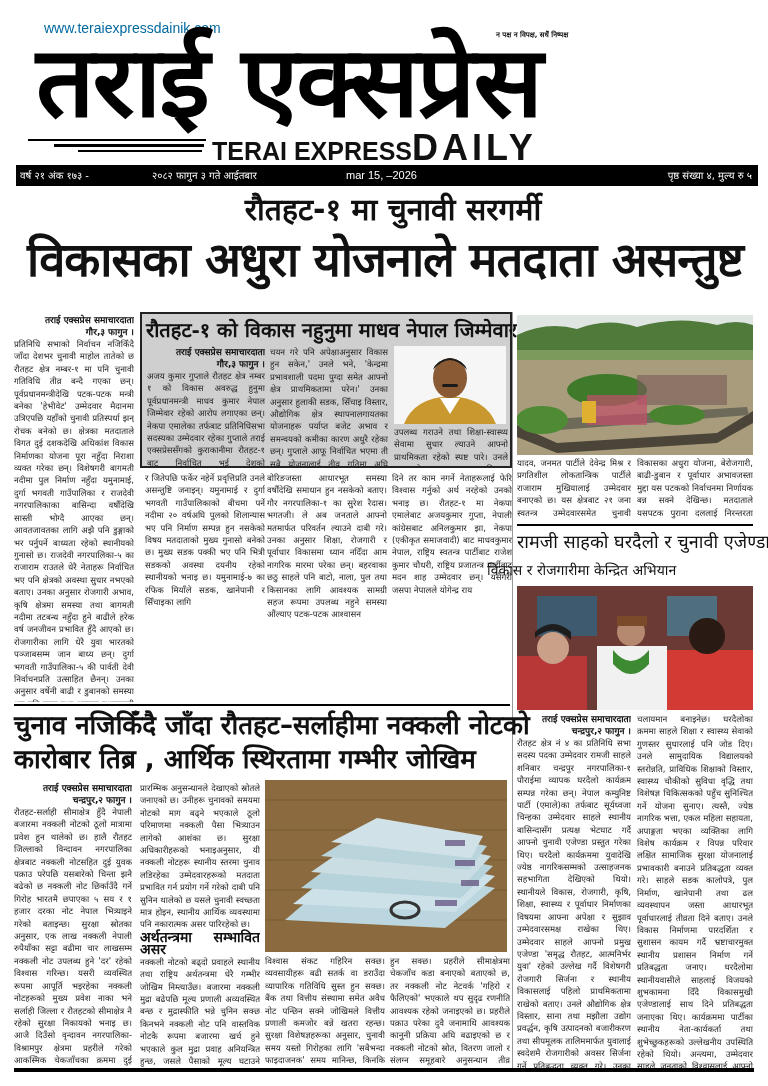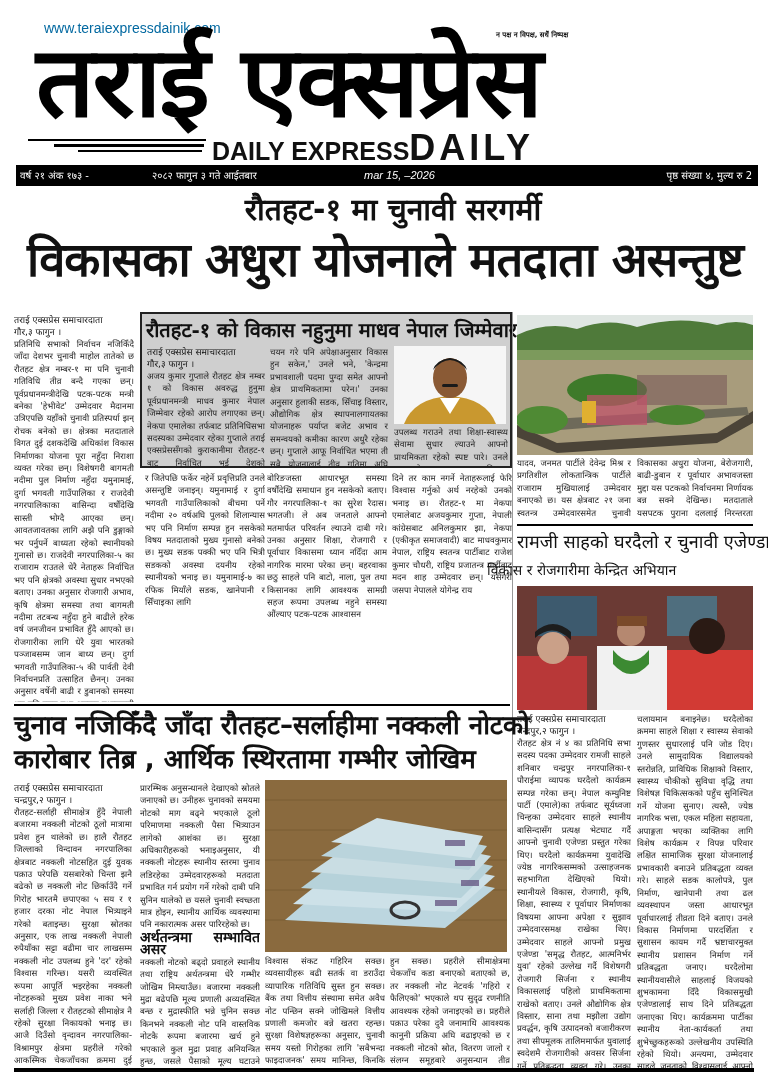--- a/index.html
+++ b/index.html
@@ -16,21 +16,21 @@
   .eng-daily { font-weight: bold; font-size: 36px; letter-spacing: 4px; }
   .dainik { position: absolute; left: 632px; top: 126px; width: 110px; height: 40px; border-radius: 6px; font-weight: bold; font-size: 26px; line-height: 38px; text-align: center; color: #fff; -webkit-text-stroke: 1.5px #000; }
 
   .dateline { position: absolute; left: 16px; top: 165px; width: 742px; height: 21px; background: #000; color: #fff; font-size: 10px; line-height: 21px; }
   .dateline span { position: absolute; top: 0; }
 
   .kicker { position: absolute; left: 9px; top: 190px; width: 768px; text-align: center; font-size: 30px; font-weight: bold; line-height: 40px; }
   .main-headline { position: absolute; left: 10px; top: 228px; width: 750px; text-align: center; font-size: 47px; line-height: 64px; letter-spacing: -1px; white-space: nowrap; }
 
   .col { position: absolute; font-size: 8.5px; line-height: 12.4px; text-align: justify; color: #222; overflow: hidden; }
-  .byline { font-weight: normal; text-align: left; font-size: 9px; line-height: 12px; color: #111; }
+  .byline { font-weight: bold; text-align: right; font-size: 9px; line-height: 12px; color: #111; }
   .subhead { font-weight: bold; font-size: 14px; color: #111; }
 
   .box { position: absolute; left: 140px; top: 312px; width: 372px; height: 156px; background: #cfcfcf; border: 2px solid #222; }
   .box-title { position: absolute; left: 4px; top: 2px; width: 362px; font-size: 20px; font-weight: bold; line-height: 28px; white-space: nowrap; }
   .photo { position: absolute; overflow: hidden; }
 
   .rule { position: absolute; background: #000; }
 
   .sec-headline { position: absolute; font-weight: bold; white-space: nowrap; }
 </style>
@@ -40,29 +40,29 @@
 <header class="masthead">
   <div class="site-url">www.teraiexpressdainik.com</div>
   <div class="slogan">न पक्ष न विपक्ष, सधैं निष्पक्ष</div>
   <div class="logo-nepali">तराई एक्सप्रेस</div>
   <div class="eng-rule">
     <div style="height:2px;width:178px"></div>
     <div style="height:3px;width:150px;margin-left:26px"></div>
     <div style="height:2px;width:124px;margin-left:50px"></div>
   </div>
   <div class="eng-name">
-    <span>DAILY EXPRESS</span><span class="eng-daily">DAILY</span>
+    <span>TERAI EXPRESS</span><span class="eng-daily">DAILY</span>
   </div>
 </header>
 
 <div class="dateline">
   <span style="left:4px">वर्ष २१  अंक १७३ -</span>
   <span style="left:136px">२०८२ फागुन ३ गते आईतबार</span>
-  <span style="left:348px;font-style:italic;font-family:'Liberation Sans',sans-serif;font-size:11px">mar 15, –2026</span>
-  <span style="right:6px">पृष्ठ संख्या ४, मुल्य रु 2</span>
+  <span style="left:330px;font-family:'Liberation Sans',sans-serif;font-size:11px">mar 15, –2026</span>
+  <span style="right:6px">पृष्ठ संख्या ४, मुल्य रु ५</span>
 </div>
 
 <div class="kicker">रौतहट-१ मा चुनावी सरगर्मी</div>
 <h1 class="main-headline">विकासका अधुरा योजनाले मतदाता असन्तुष्ट</h1>
 
 <div class="col" style="left:14px;top:314px;width:120px;height:388px">
   <div class="byline">तराई एक्सप्रेस समाचारदाता</div>
   <div class="byline">गौर,३ फागुन ।</div>
   <p>प्रतिनिधि सभाको निर्वाचन नजिकिँदै जाँदा देशभर चुनावी माहोल तातेको छ रौतहट क्षेत्र नम्बर-१ मा पनि चुनावी गतिविधि तीव्र बन्दै गएका छन्। पूर्वप्रधानमन्त्रीदेखि पटक-पटक मन्त्री बनेका 'हेभीवेट' उम्मेदवार मैदानमा उत्रिएपछि यहाँको चुनावी प्रतिस्पर्धा झन् रोचक बनेको छ। क्षेत्रका मतदाताले विगत दुई दशकदेखि अधिकांश विकास निर्माणका योजना पूरा नहुँदा निराशा व्यक्त गरेका छन्। विशेषगरी बागमती नदीमा पुल निर्माण नहुँदा यमुनामाई, दुर्गा भगवती गाउँपालिका र राजदेवी नगरपालिकाका बासिन्दा वर्षौंदेखि सास्ती भोग्दै आएका छन्। आवतजावतका लागि अझै पनि डुङ्गाको भर पर्नुपर्ने बाध्यता रहेको स्थानीयको गुनासो छ। राजदेवी नगरपालिका-५ का राजाराम राउतले धेरै नेताहरू निर्वाचित भए पनि क्षेत्रको अवस्था सुधार नभएको बताए। उनका अनुसार रोजगारी अभाव, कृषि क्षेत्रमा समस्या तथा बागमती नदीमा तटबन्ध नहुँदा हुने बाढीले हरेक वर्ष जनजीवन प्रभावित हुँदै आएको छ। रोजगारीका लागि धेरै युवा भारतको पञ्जाबसम्म जान बाध्य छन्। दुर्गा भगवती गाउँपालिका-५ की पार्वती देवी निर्वाचनप्रति उत्साहित छैनन्। उनका अनुसार वर्षेनी बाढी र डुबानको समस्या भए पनि राहत तथा अनुदान प्रभावकारी रूपमा नपाउने गरेको छ। चुनावका बेला मात्र नेताहरू गाउँ आउने</p>
 </div>

